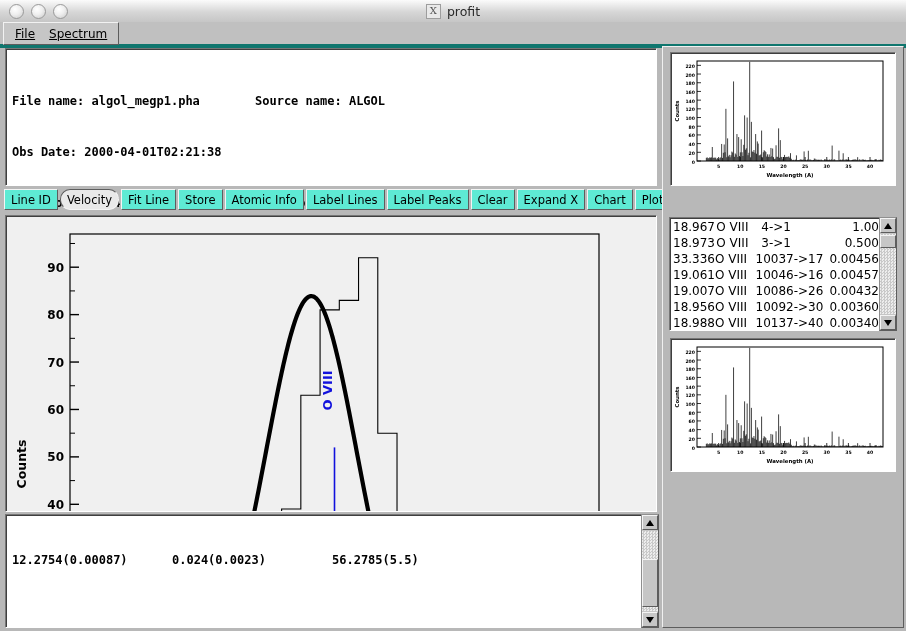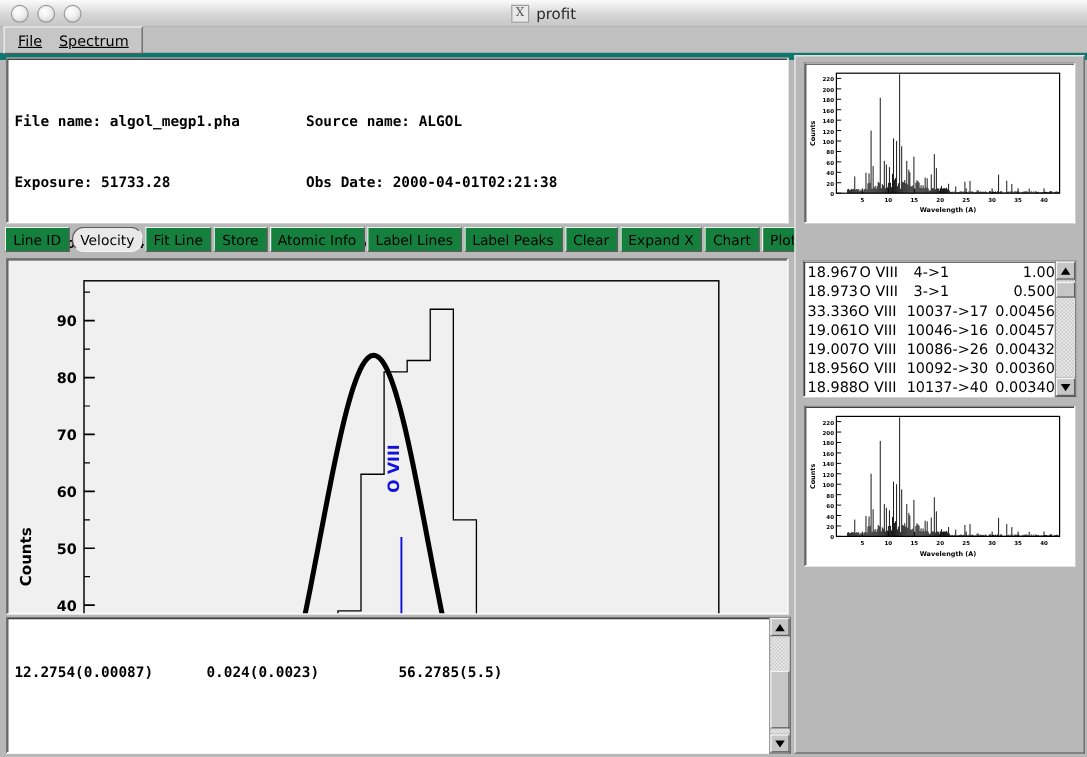--- a/index.html
+++ b/index.html
@@ -34,21 +34,21 @@
   .tb-xicon{
     display:inline-block;width:13px;height:13px;line-height:12px;
     font-size:10px;text-align:center;color:#555;
     border:1px solid #9d9d9d;background:#e9e9e9;
     font-family:"DejaVu Serif",serif;
   }
 
   
   .menubar{
     position:absolute;left:0;top:22px;width:906px;height:22px;
-    background:#c0c0c0;border-bottom:6px solid #0f766e;
+    background:#c0c0c0;border-bottom:4px solid #0f766e;
   }
   .menu-group{
     position:absolute;left:3px;top:0px;height:21px;
     display:flex;align-items:center;
     background:#c6c6c6;
     border-top:1px solid #f2f2f2;border-left:1px solid #f2f2f2;
     border-right:1px solid #5d5d5d;border-bottom:1px solid #5d5d5d;
     padding:0 4px;
   }
   .menu-item{
@@ -84,21 +84,21 @@
 
   
   .toolbar{
     position:absolute;left:4px;top:189px;height:21px;
     display:flex;
   }
   .tbtn{
     height:21px;box-sizing:border-box;
     display:flex;align-items:center;justify-content:center;
     padding:0 6px;margin-right:2px;
-    background:#15803d;color:#000;font-size:11.5px;
+    background:#5eead4;color:#000;font-size:11.5px;
     border-top:1px solid #f4f4f4;border-left:1px solid #f4f4f4;
     border-right:1px solid #5d5d5d;border-bottom:1px solid #5d5d5d;
     cursor:default;white-space:nowrap;
   }
   .tbtn.active{
     background:#e9e9e9;
     border-top:1px solid #5d5d5d;border-left:1px solid #5d5d5d;
     border-right:1px solid #f4f4f4;border-bottom:1px solid #f4f4f4;border-radius:10px;
   }
 
@@ -213,21 +213,20 @@
     </div>
   </div>
 
   <div class="infopanel sunken">
     <div class="info-inner">
       <div class="info-row">
         <span class="info-left">File name: algol_megp1.pha</span>
         <span class="info-right">Source name: ALGOL</span>
       </div>
       <div class="info-row">
-        <span class="info-left">Exposure: 51733.28</span>
         <span class="info-right">Obs Date: 2000-04-01T02:21:38</span>
       </div>
       <div class="info-row">
         <span class="info-left">Position: 47.04379, 40.95043</span>
         <span class="info-right">Detector: CHANDRA: ACIS</span>
       </div>
       <div class="info-row">
         <span class="info-left">Redshift: 0</span>
         <span class="info-right">Grating: HETG</span>
       </div>

